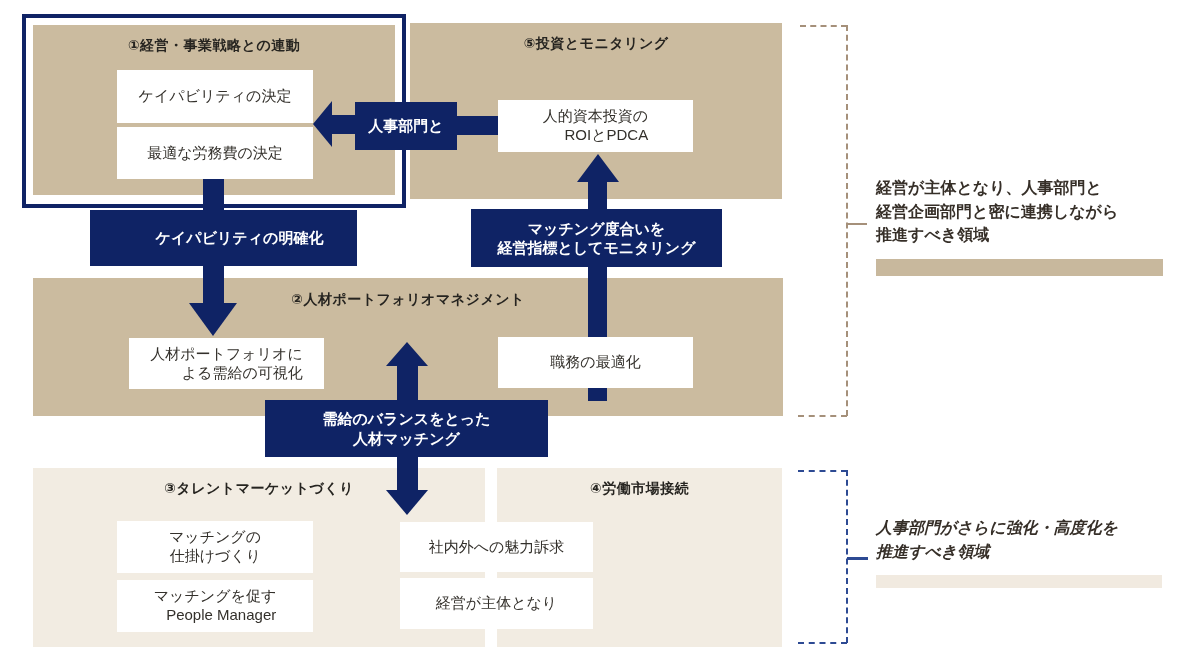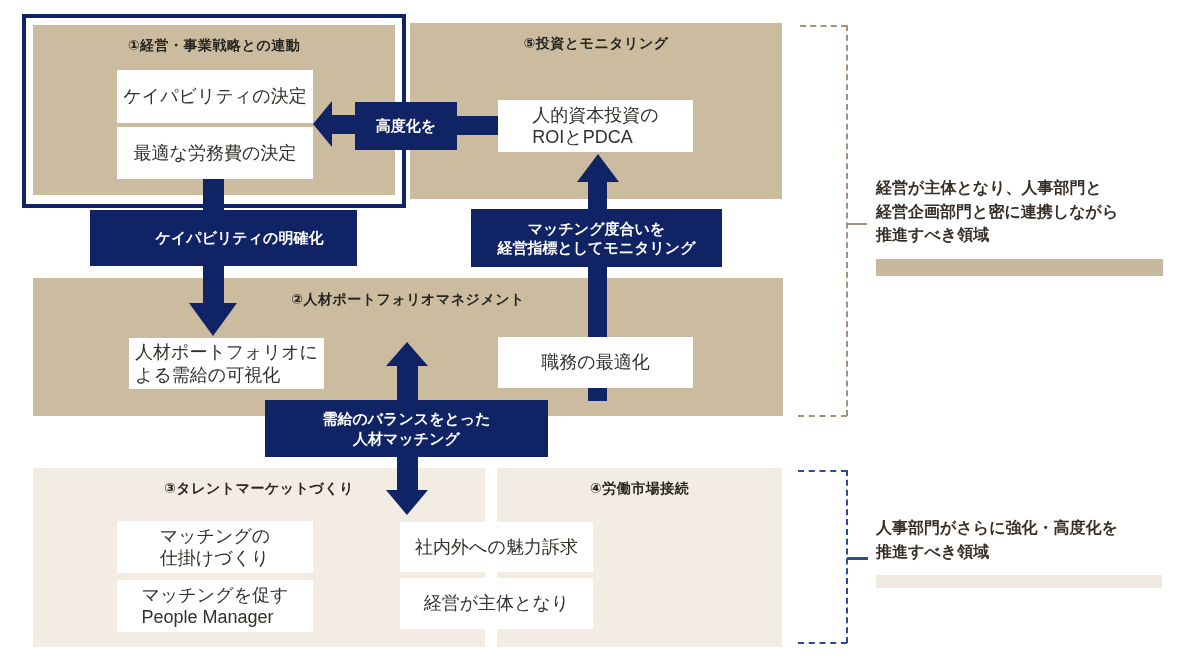--- a/index.html
+++ b/index.html
@@ -34,22 +34,22 @@
     color: #262420;
     white-space: pre-line;
   }
   
   .card {
     background: #ffffff;
     z-index: 3;
     display: flex;
     align-items: center;
     justify-content: center;
-    text-align: left;
-    font-size: 18px;
+    text-align: right;
+    font-size: 15px;
     line-height: 1.25;
     color: #33302b;
     white-space: pre-line;
   }
   
   .flow-label {
     background: #0f2365;
     z-index: 4;
     display: flex;
     align-items: center;
@@ -123,21 +123,21 @@
   <div class="abs sec-title" style="left:497px; top:480px; width:285px;">④労働市場接続</div>
   <div class="abs card" style="left:400px; top:578px; width:193px; height:51px;">経営が主体となり</div>
 
   <div class="abs shaft" style="left:203px; top:179px; width:21px; height:124px;"></div>
   <div class="abs head head-down" style="left:189px; top:303px;"></div>
   <div class="abs flow-label" style="left:90px; top:210px; width:267px; height:56px;padding-left:32px;">ケイパビリティの明確化</div>
 
   <div class="abs shaft" style="left:457px; top:116px; width:41px; height:19px;"></div>
   <div class="abs shaft" style="left:331px; top:115px; width:24px; height:19px;"></div>
   <div class="abs head head-left" style="left:313px; top:101px;"></div>
-  <div class="abs flow-label" style="left:355px; top:102px; width:102px; height:48px;">高度化を</div>
+  <div class="abs flow-label" style="left:355px; top:102px; width:102px; height:48px;">人事部門と</div>
 
   <div class="abs shaft" style="left:588px; top:182px; width:19px; height:219px;"></div>
   <div class="abs head head-up" style="left:577px; top:154px;"></div>
   <div class="abs flow-label" style="left:471px; top:209px; width:251px; height:58px;">マッチング度合いを
 経営指標としてモニタリング</div>
 
   <div class="abs shaft" style="left:397px; top:365px; width:21px; height:37px;"></div>
   <div class="abs head head-up-sm" style="left:386px; top:342px;"></div>
   <div class="abs shaft" style="left:397px; top:456px; width:21px; height:35px;"></div>
   <div class="abs head head-down-sm" style="left:386px; top:490px;"></div>
@@ -150,17 +150,17 @@
   <div class="abs tick-brown" style="left:847px; top:223px; width:20px; height:2px;"></div>
   <div class="abs annot" style="left:876px; top:176px; width:305px;">経営が主体となり、人事部門と
 経営企画部門と密に連携しながら
 推進すべき領域</div>
   <div class="abs annot-bar-tan" style="left:876px; top:259px; width:287px; height:17px;"></div>
 
   <div class="abs dash-h-blue" style="left:798px; top:470px; width:49px; height:2px;"></div>
   <div class="abs dash-v-blue" style="left:846px; top:470px; width:2px; height:173px;"></div>
   <div class="abs dash-h-blue" style="left:798px; top:642px; width:49px; height:2px;"></div>
   <div class="abs tick-blue" style="left:847px; top:557px; width:21px; height:3px;"></div>
-  <div class="abs annot" style="left:876px; top:516px; width:305px;">人事部門がさらに強化・高度化を
+  <div class="abs annot" style="left:876px; top:516px; width:305px;font-style:italic;">人事部門がさらに強化・高度化を
 推進すべき領域</div>
   <div class="abs annot-bar-light" style="left:876px; top:575px; width:286px; height:13px;"></div>
 
 </div>
 
 </body></html>

